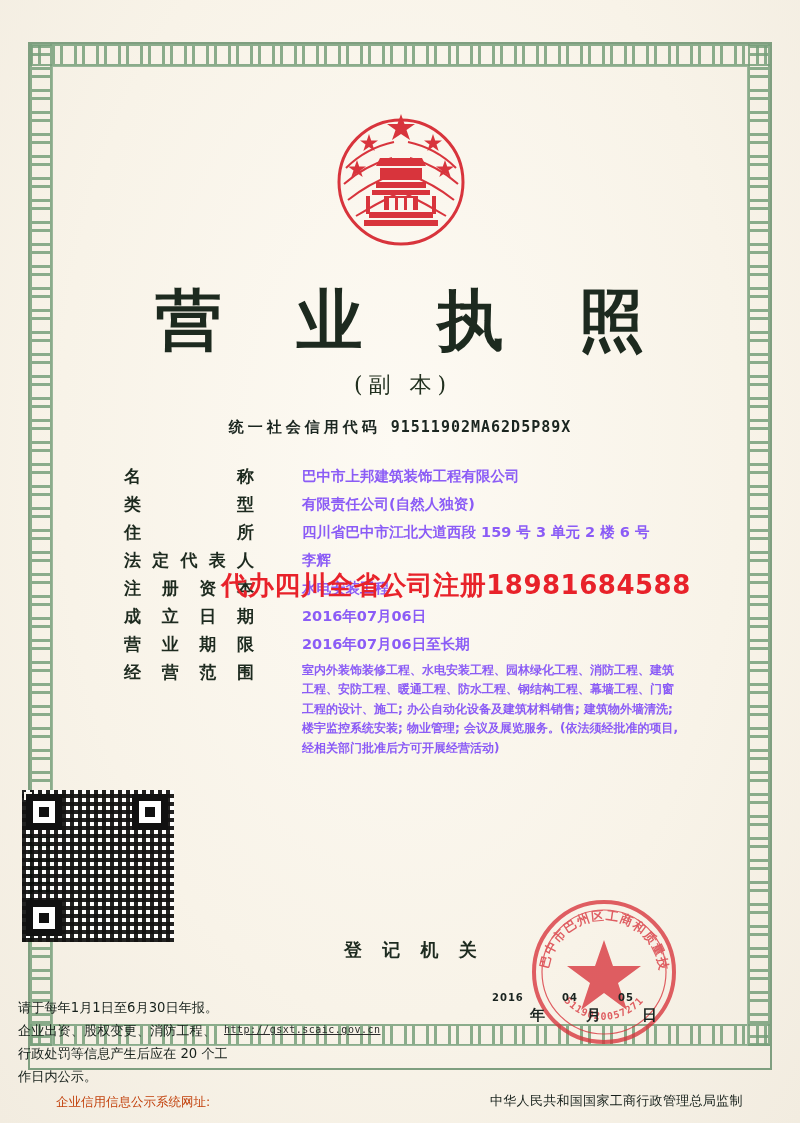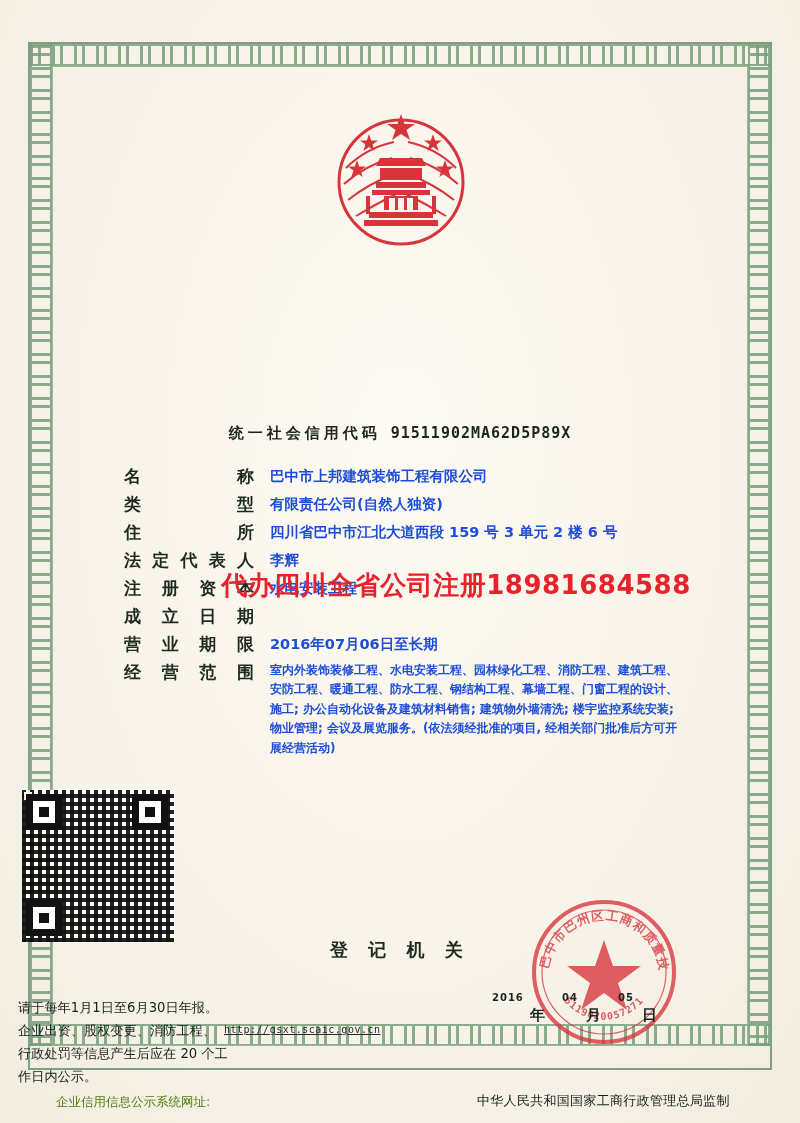--- a/index.html
+++ b/index.html
@@ -116,21 +116,20 @@
   .credit-code {
     position: absolute;
     left: 0; top: 418px;
     width: 800px;
     text-align: center;
     font-family: "DejaVu Sans Mono", monospace;
     font-size: 15px;
     font-weight: bold;
     color: #1b2620;
     letter-spacing: 1px;
-    margin-top: 6px;
   }
   .credit-code .ccl {
     font-family: "DejaVu Serif", "Liberation Serif", serif;
     letter-spacing: 4px;
   }
 
   
   .fields {
     position: absolute;
     left: 124px; top: 465px;
@@ -154,22 +153,23 @@
     letter-spacing: 0;
     padding-right: 10px;
     box-sizing: border-box;
   }
   .label span { display: inline-block; }
   .value {
     flex: 1 1 auto;
     font-family: "DejaVu Sans", sans-serif;
     font-size: 14.5px;
     font-weight: bold;
-    color: #1d4ed8;
+    color: #8b5cf6;
     line-height: 1.55;
+    margin-left: 32px;
   }
   .value.indent { padding-left: 6px; }
   .value.scope { font-size: 12px; line-height: 1.62; }
 
   
   .qr {
     position: absolute;
     left: 22px; top: 790px;
     width: 152px; height: 152px;
     background-color: #ffffff;
@@ -208,21 +208,21 @@
     font-weight: bold;
     color: #e8222a;
     letter-spacing: 0.5px;
     white-space: nowrap;
     text-align: center;
   }
 
   
   .reg-authority {
     position: absolute;
-    left: 330px; top: 938px;
+    left: 344px; top: 938px;
     font-family: "DejaVu Serif", "Liberation Serif", serif;
     font-size: 18px;
     font-weight: bold;
     letter-spacing: 7px;
     color: #1d2a1f;
   }
 
   
   .seal {
     position: absolute;
@@ -272,25 +272,25 @@
     font-size: 10px;
     color: #2a2a2a;
     letter-spacing: .5px;
     text-decoration: underline;
   }
   .site-label {
     position: absolute;
     left: 56px; top: 1094px;
     font-family: "DejaVu Sans", sans-serif;
     font-size: 12.5px;
-    color: #4d7c0f;
+    color: #c2410c;
   }
   .issuer {
     position: absolute;
-    left: 477px; top: 1092px;
+    left: 490px; top: 1092px;
     font-family: "DejaVu Sans", sans-serif;
     font-size: 13px;
     color: #16201b;
     letter-spacing: .3px;
   }
 </style>
 </head>
 <body>
 
 <div class="page">
@@ -337,20 +337,22 @@
           <rect x="62" y="90" width="6" height="12"></rect>
           <rect x="71" y="90" width="6" height="12"></rect>
         </g>
 
         <rect x="30" y="88" width="4" height="18"></rect>
         <rect x="96" y="88" width="4" height="18"></rect>
       </g>
     </svg>
   </div>
 
+  <div class="title">营 业 执 照</div>
+  <div class="subtitle">(副 本)</div>
 
   <div class="credit-code">
     <span class="ccl">统一社会信用代码</span>
     <span>91511902MA62D5P89X</span>
   </div>
 
   <div class="fields">
 
     <div class="row">
       <div class="label">
@@ -397,20 +399,21 @@
       <div class="value indent">水电安装工程</div>
     </div>
 
     <div class="row">
       <div class="label">
         <span>成</span>
         <span>立</span>
         <span>日</span>
         <span>期</span>
       </div>
+      <div class="value indent">2016年07月06日</div>
     </div>
 
     <div class="row">
       <div class="label">
         <span>营</span>
         <span>业</span>
         <span>期</span>
         <span>限</span>
       </div>
       <div class="value indent">2016年07月06日至长期</div>

